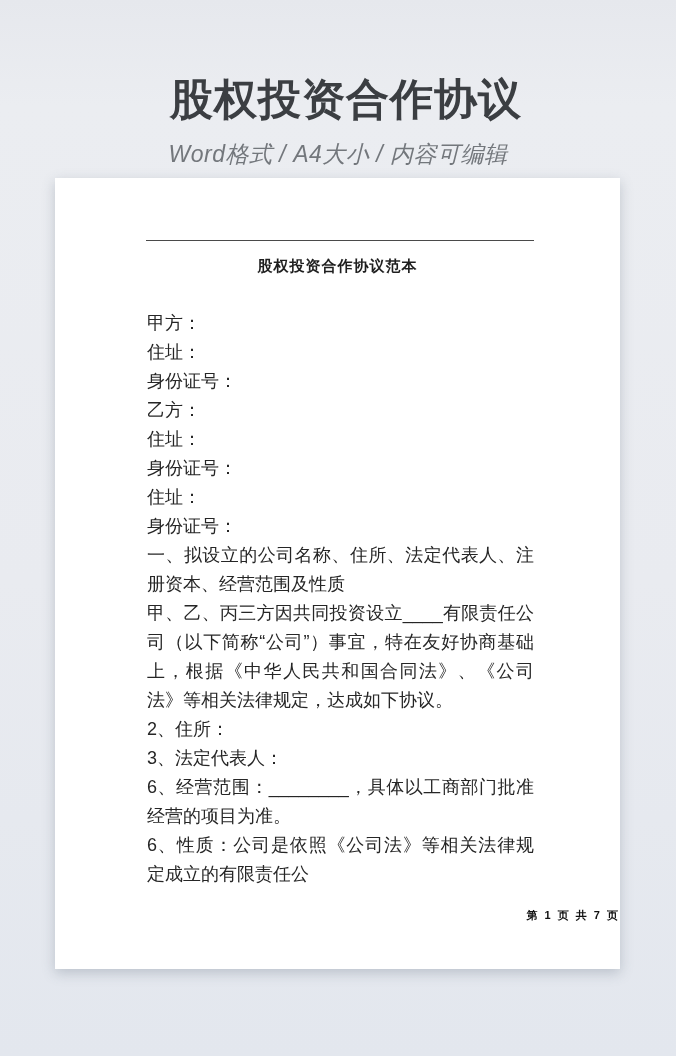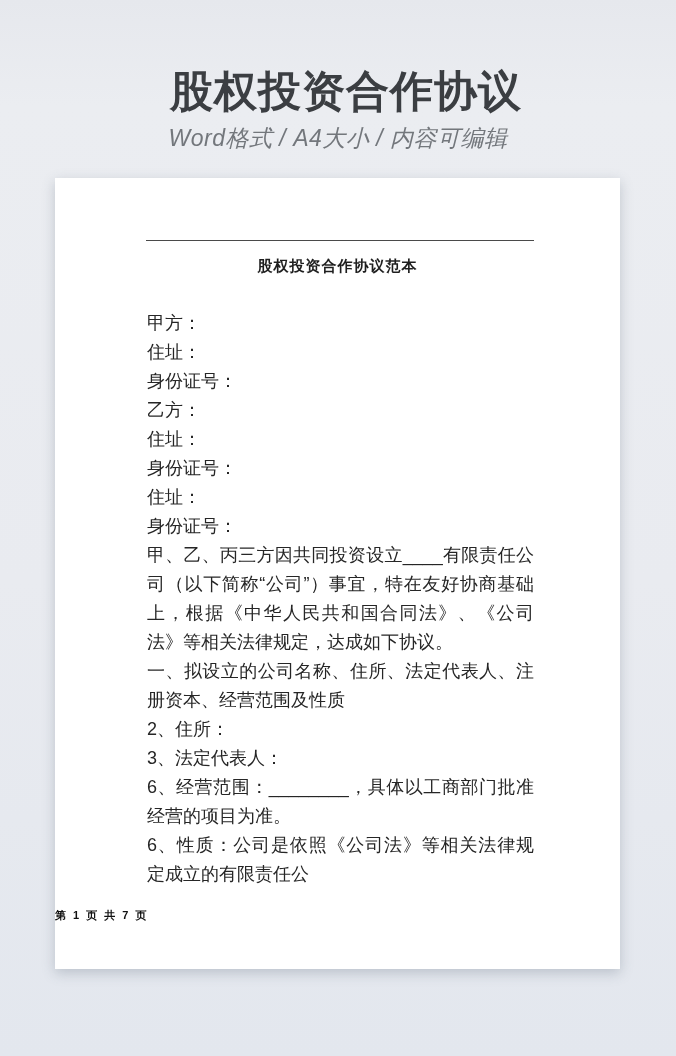--- a/index.html
+++ b/index.html
@@ -13,21 +13,21 @@
     font-family: "Liberation Sans", sans-serif;
   }
   .hero {
     position: absolute;
     top: 58px;
     left: 0;
     width: 100%;
     text-align: center;
   }
   .hero-title {
-    margin: 8px;
+    margin: 16px;
     font-size: 43px;
     line-height: 50px;
     font-weight: 800;
     color: #3b3e42;
     letter-spacing: 1px;
     padding-left: 16px;
   }
   .hero-subtitle {
     margin-top: 6px;
     font-size: 23px;
@@ -78,21 +78,21 @@
   }
   .doc-body p {
     margin: 0;
     text-align: justify;
   }
   .doc-footer {
     position: absolute;
     left: 0;
     right: 0;
     bottom: 46px;
-    text-align: left;
+    text-align: right;
     font-size: 11px;
     line-height: 15px;
     font-weight: bold;
     color: #111111;
     letter-spacing: 2px;
   }
 </style>
 </head>
 <body>
 
@@ -106,21 +106,21 @@
   <h2 class="doc-title">股权投资合作协议范本</h2>
   <div class="doc-body">
       <p>甲方：</p>
       <p>住址：</p>
       <p>身份证号：</p>
       <p>乙方：</p>
       <p>住址：</p>
       <p>身份证号：</p>
       <p>住址：</p>
       <p>身份证号：</p>
+      <p>一、拟设立的公司名称、住所、法定代表人、注册资本、经营范围及性质</p>
       <p>甲、乙、丙三方因共同投资设立____有限责任公司（以下简称“公司”）事宜，特在友好协商基础上，根据《中华人民共和国合同法》、《公司法》等相关法律规定，达成如下协议。</p>
-      <p>一、拟设立的公司名称、住所、法定代表人、注册资本、经营范围及性质</p>
       <p>2、住所：</p>
       <p>3、法定代表人：</p>
       <p>6、经营范围：________，具体以工商部门批准经营的项目为准。</p>
       <p>6、性质：公司是依照《公司法》等相关法律规定成立的有限责任公</p>
     </div>
   <div class="doc-footer">第 1 页 共 7 页</div>
 </div>
 
 </body></html>

